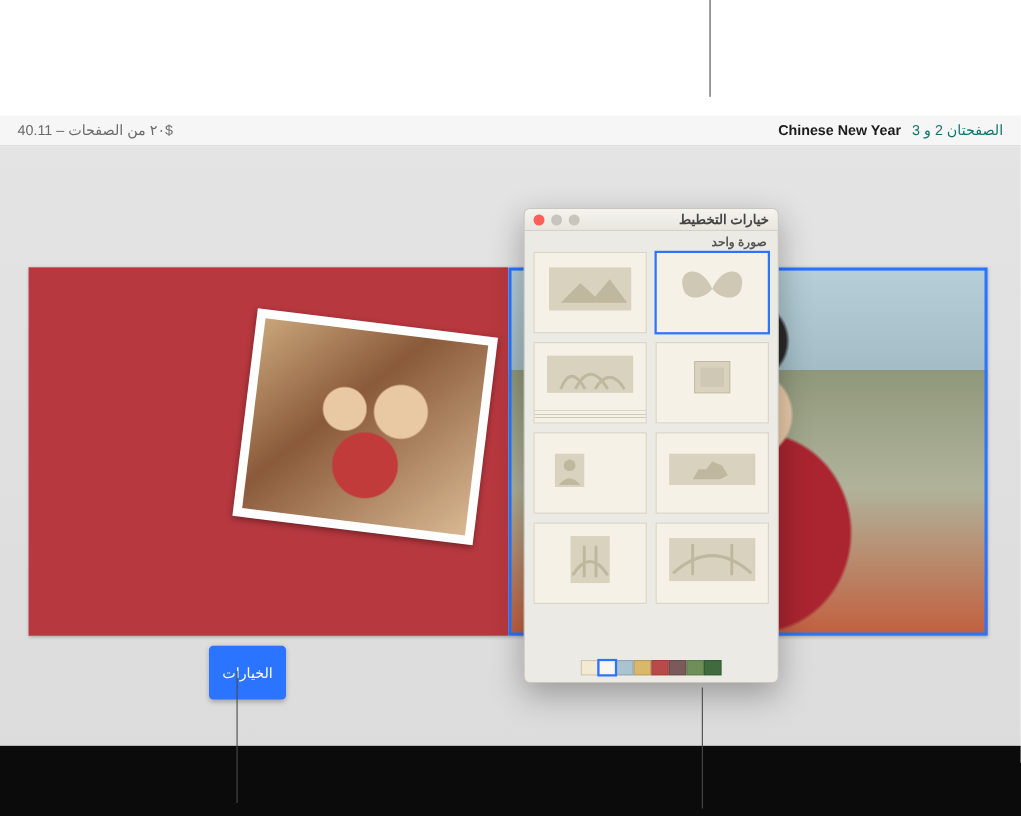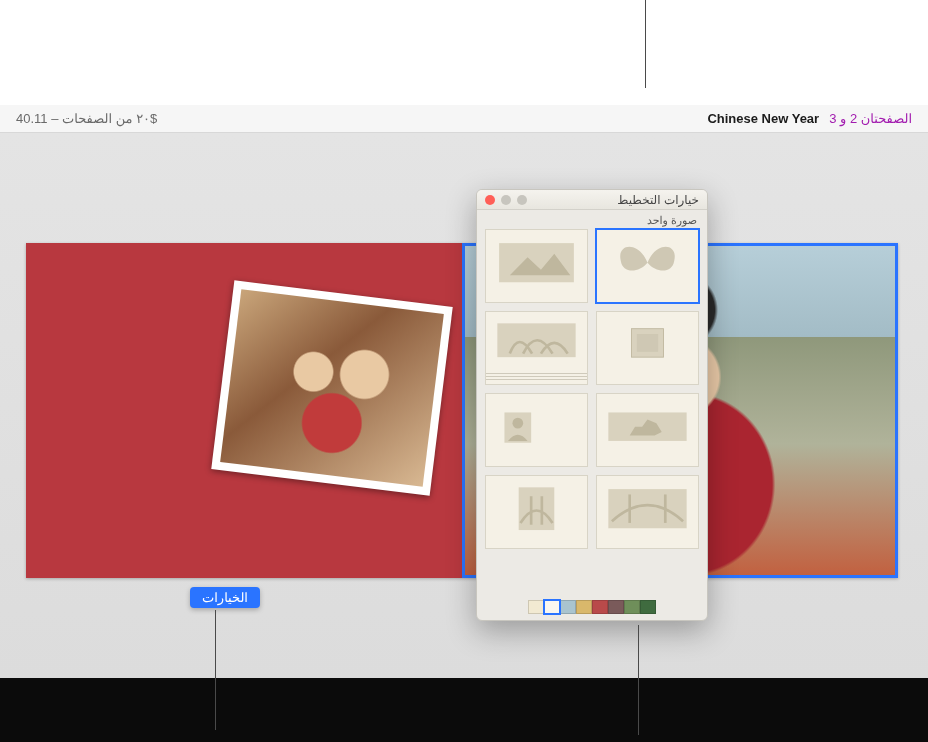--- a/index.html
+++ b/index.html
@@ -34,21 +34,21 @@
     border-bottom: 1px solid #d8d8d8;
     display: flex;
     align-items: center;
     justify-content: space-between;
     padding: 0 16px;
     font-size: 13px;
     color: #555;
   }
   .header .left-group { display: flex; align-items: center; gap: 10px; direction: ltr; }
   .header .title { font-weight: 600; color: #1b1b1b; margin-left: 40px; }
-  .header .pages { color: #a21caf; }
+  .header .pages { color: #0f766e; }
   .header .price { color: #6a6a6a; direction: ltr; }
 
   
   .canvas {
     position: absolute;
     top: 133px;
     left: 0;
     right: 0;
     bottom: 64px;
     background: linear-gradient(#e4e4e4, #dcdcdc);
@@ -123,40 +123,41 @@
   }
 
   
   .options-btn {
     position: absolute;
     top: 587px;
     left: 190px;
     background: #2a74ff;
     color: #fff;
     font-size: 13px;
-    padding: 3px 12px;
+    padding: 17px 12px;
     border-radius: 4px;
     border: none;
     box-shadow: 0 2px 5px rgba(0,0,0,.25);
     cursor: pointer;
   }
 
   
   .popover {
     position: absolute;
     top: 189px;
     left: 476px;
     width: 232px;
     height: 432px;
     background: #eceae5;
     border: 1px solid #c8c6bf;
     border-radius: 6px;
     box-shadow: 0 10px 30px rgba(0,0,0,.3);
     overflow: hidden;
     direction: rtl;
+    font-weight: bold;
   }
   .popover .titlebar {
     height: 20px;
     background: linear-gradient(#f5f3ee,#e8e6df);
     border-bottom: 1px solid #d3d1ca;
     display: flex;
     align-items: center;
     justify-content: space-between;
     padding: 0 8px;
     font-size: 12px;

